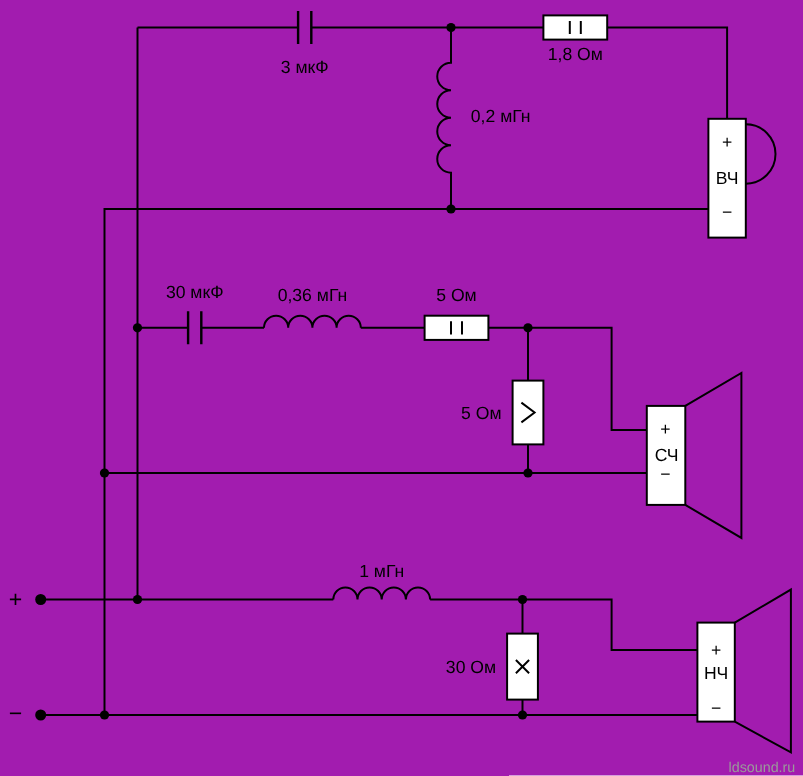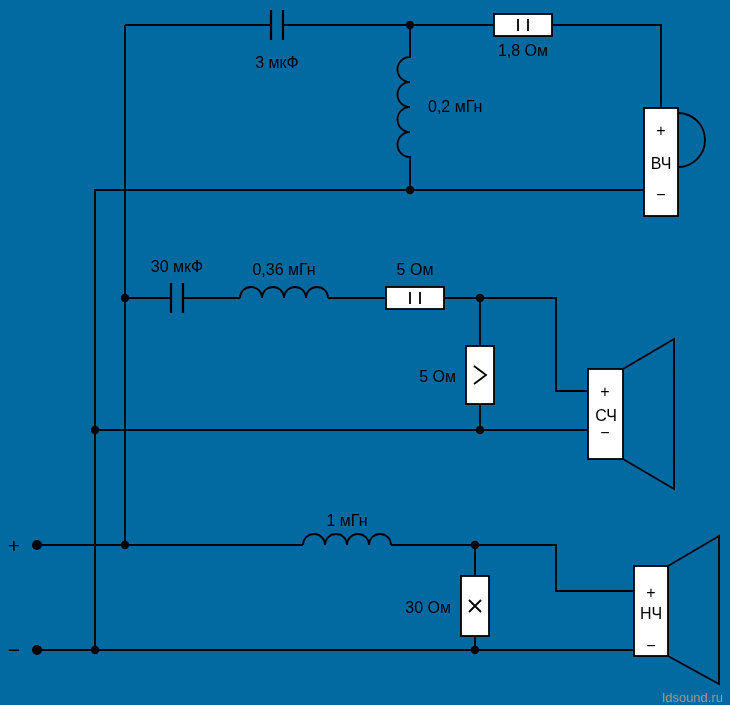--- a/index.html
+++ b/index.html
@@ -1,21 +1,21 @@
 <!DOCTYPE html>
 <html><head>
 <meta charset="utf-8">
 <style>
   * { margin: 0; padding: 0; box-sizing: border-box; }
   html, body { background: #ffffff; font-family: "Liberation Sans", sans-serif; }
   .stage {
     position: relative;
     width: 730px;
     height: 705px;
-    background: #0369a1;
+    background: #a21caf;
     overflow: hidden;
   }
   svg { display: block; }
   .wire  { stroke: #000000; stroke-width: 1.8; fill: none; }
   .plate { stroke: #000000; stroke-width: 2.2; fill: none; }
   .box   { fill: #ffffff; stroke: #000000; stroke-width: 1.8; }
   .dot   { fill: #000000; stroke: none; }
   text {
     font-family: "Liberation Sans", "DejaVu Sans", sans-serif;
     dominant-baseline: central;

